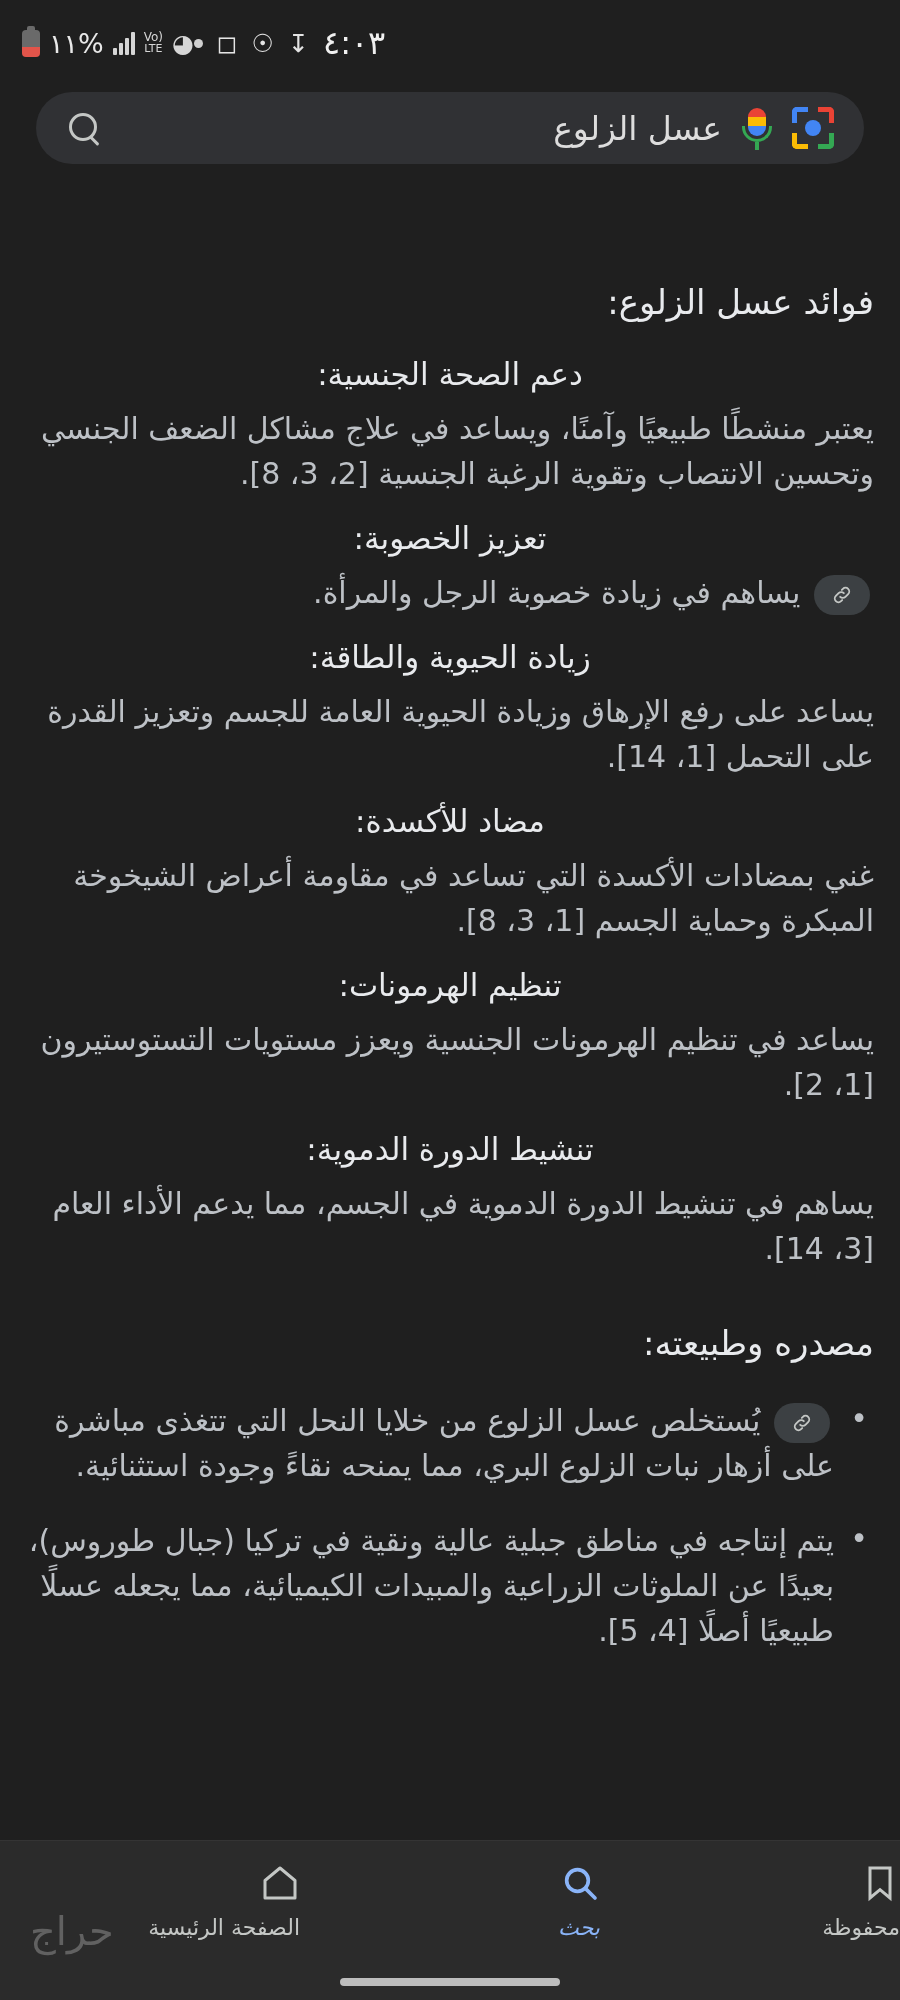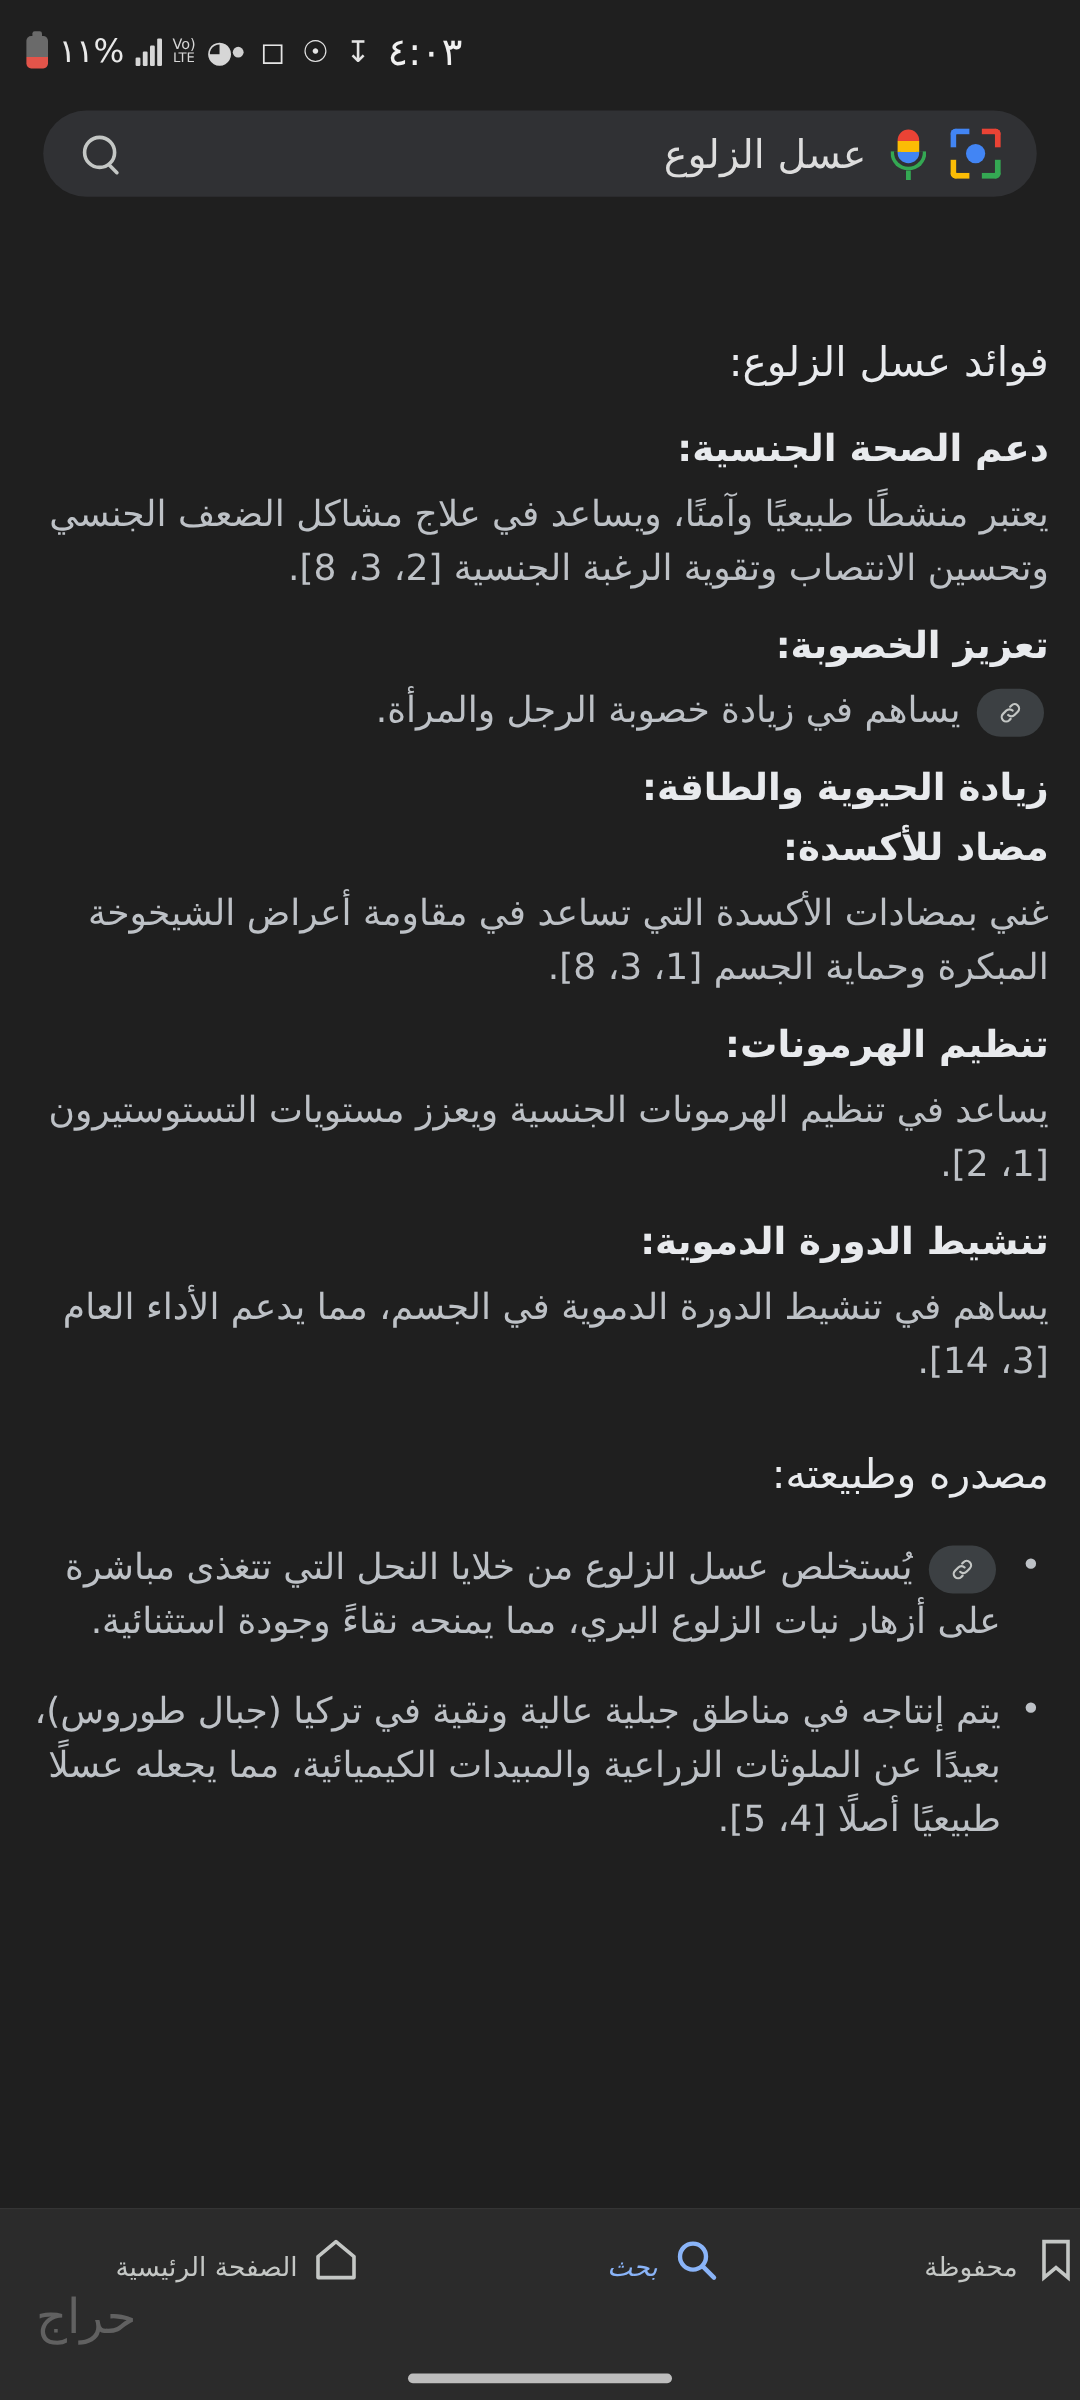--- a/index.html
+++ b/index.html
@@ -110,22 +110,22 @@
   .h-title {
     color: #e8eaed;
     font-size: 34px;
     text-align: right;
     margin-bottom: 34px;
     margin-top: 20px;
   }
   .sec-h {
     color: #e8eaed;
     font-size: 31px;
-    font-weight: bold;
-    text-align: right;
+    font-weight: normal;
+    text-align: center;
     margin-bottom: 14px;
   }
   .sec-p {
     color: #bdc1c6;
     font-size: 30px;
     line-height: 1.5;
     text-align: right;
     margin-bottom: 24px;
   }
   .chip {
@@ -172,21 +172,22 @@
     height: 160px;
     background: #2b2b2b;
     display: flex;
     align-items: flex-start;
     padding-top: 22px;
     border-top: 1px solid #343434;
   }
   .navitem {
     flex: 1;
     display: flex;
-    align-items: flex-end;
+    flex-direction: column;
+    align-items: flex-start;
     gap: 12px;
     color: #c4c7c5;
     font-size: 22px;
   }
   .navitem.active { color: #8ab4f8; font-style: italic; }
   .navitem svg { width: 40px; height: 40px; }
   .homebar {
     position: absolute;
     bottom: 14px;
     left: 50%;
@@ -271,20 +272,21 @@
           <path d="M10 14a4 4 0 0 0 5.7 0l3-3a4 4 0 0 0-5.7-5.7l-1.2 1.2"></path>
           <path d="M14 10a4 4 0 0 0-5.7 0l-3 3A4 4 0 0 0 11 18.7l1.2-1.2"></path>
         </svg>
       </span>
       <span>يساهم في زيادة خصوبة الرجل والمرأة.</span>
     </div>
   </div>
 
   <div>
     <div class="sec-h">زيادة الحيوية والطاقة:</div>
+    <div class="sec-p">يساعد على رفع الإرهاق وزيادة الحيوية العامة للجسم وتعزيز القدرة على التحمل [1، 14].</div>
   </div>
 
   <div>
     <div class="sec-h">مضاد للأكسدة:</div>
     <div class="sec-p">غني بمضادات الأكسدة التي تساعد في مقاومة أعراض الشيخوخة المبكرة وحماية الجسم [1، 3، 8].</div>
   </div>
 
   <div>
     <div class="sec-h">تنظيم الهرمونات:</div>
     <div class="sec-p">يساعد في تنظيم الهرمونات الجنسية ويعزز مستويات التستوستيرون [1، 2].</div>

